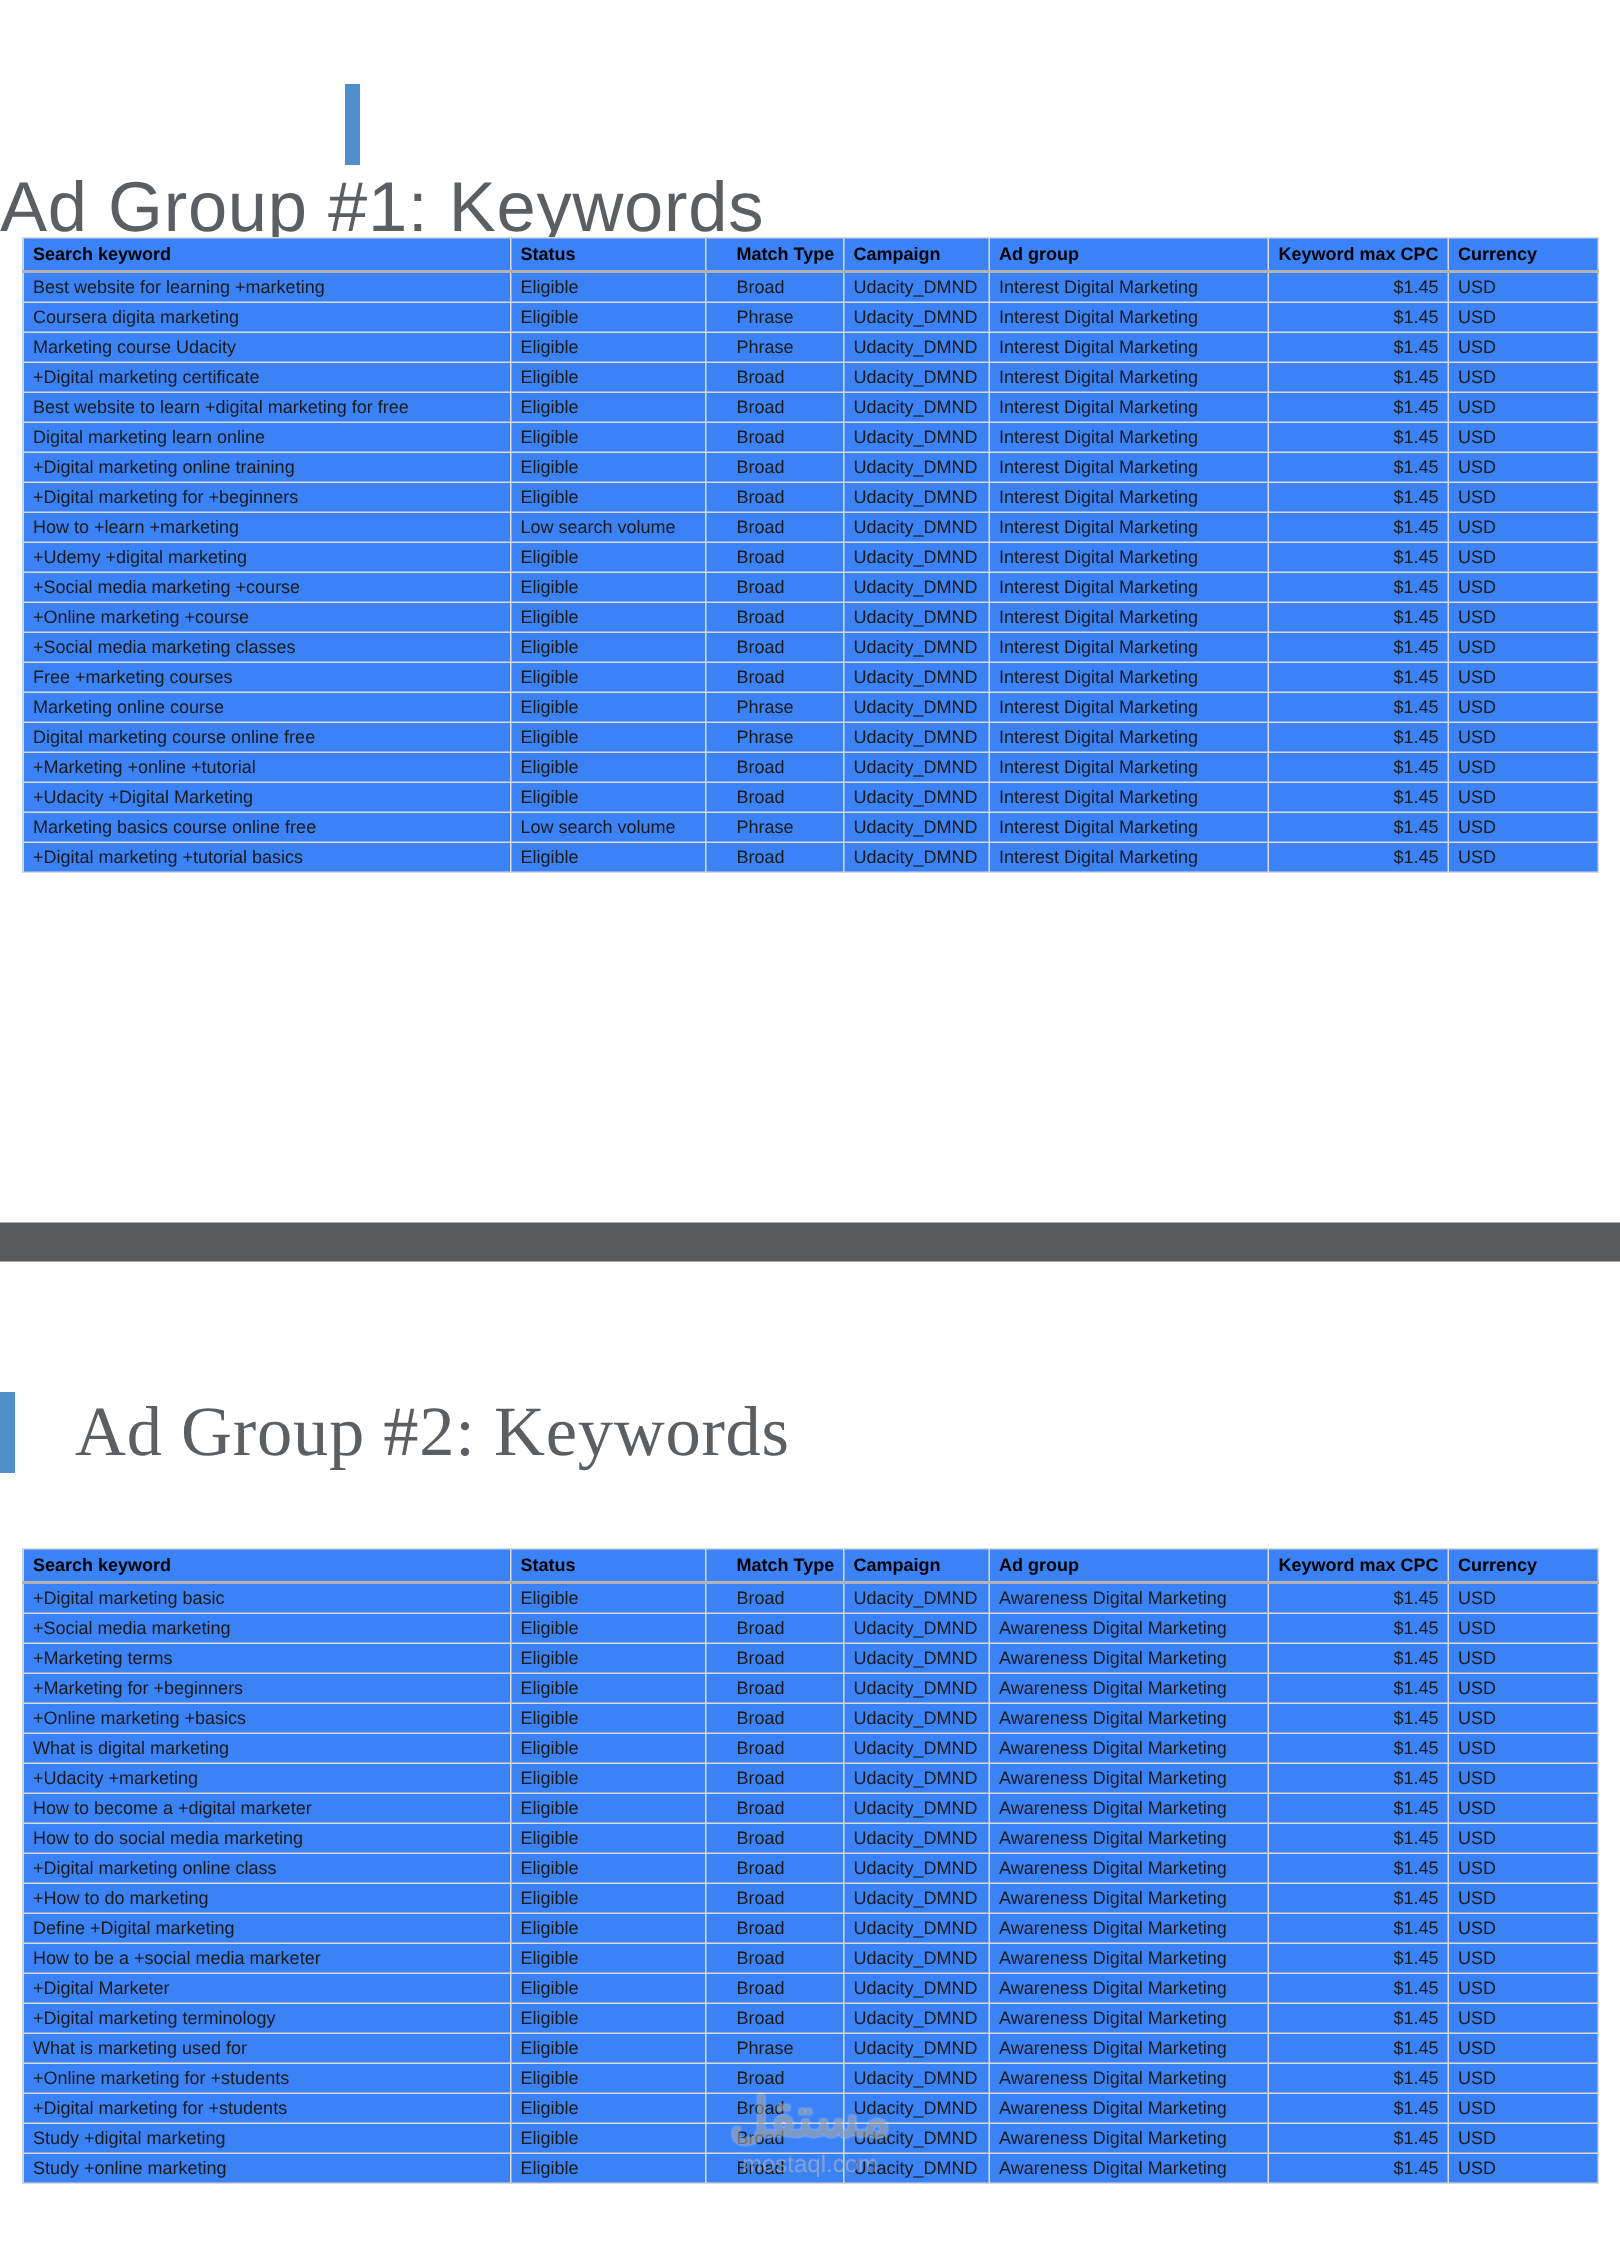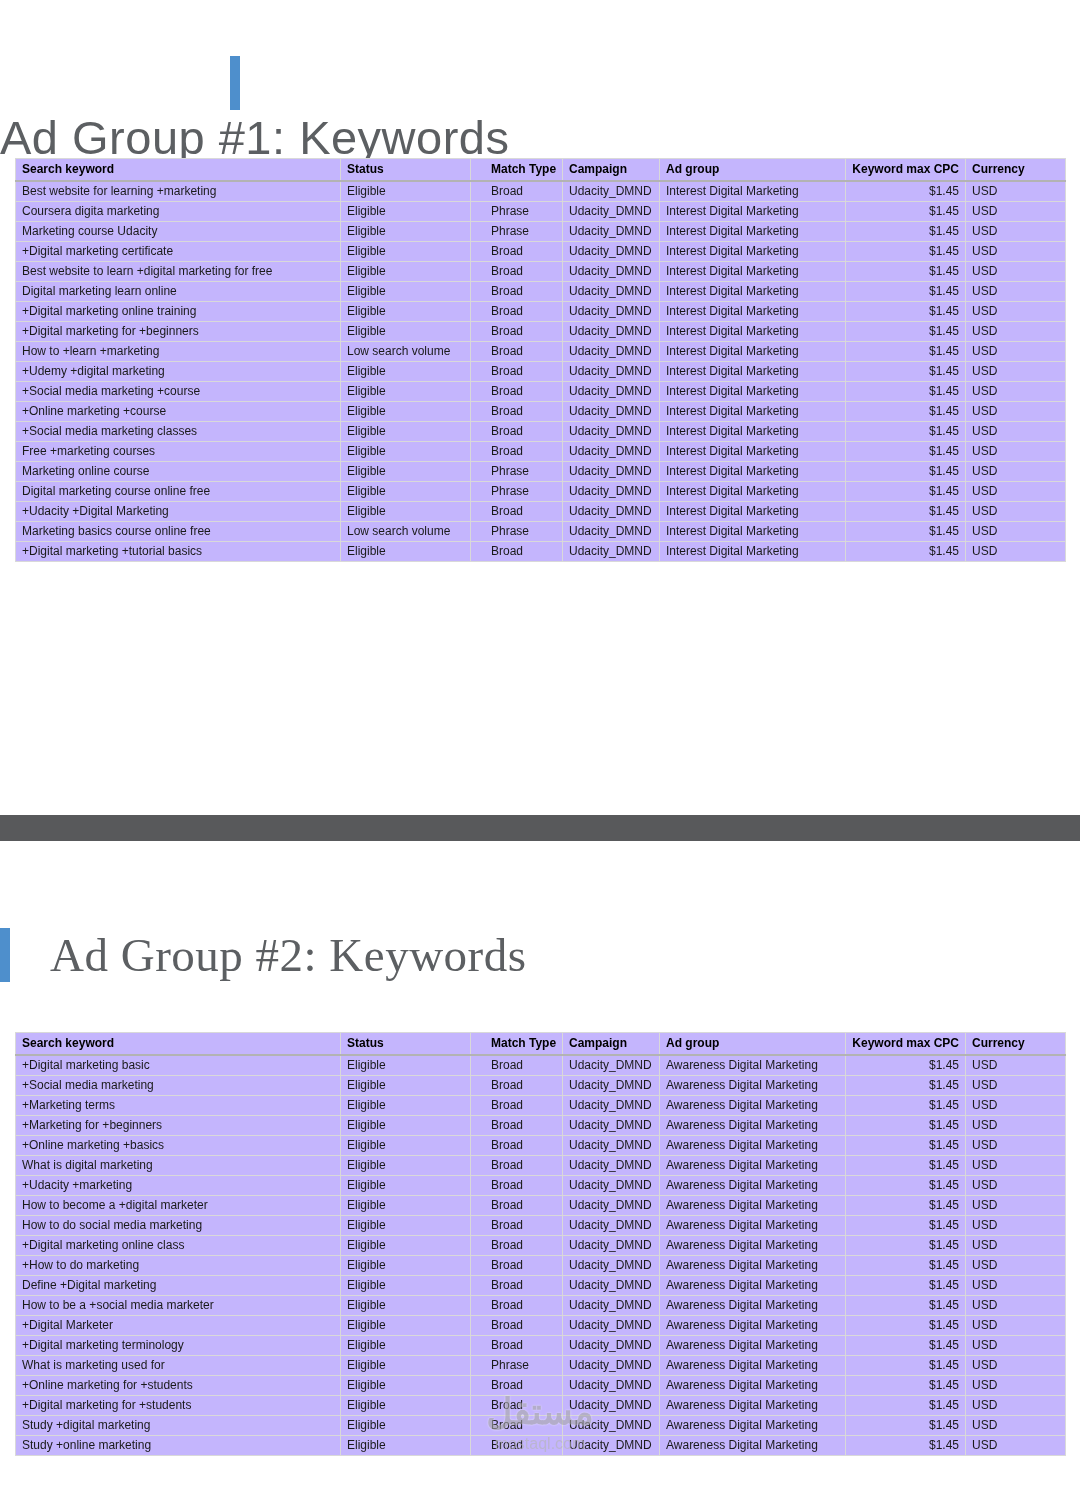--- a/index.html
+++ b/index.html
@@ -34,21 +34,21 @@
     color: #5c5f62;
     letter-spacing: 0.5px;
     white-space: nowrap;
   }
   .kw-table {
     position: absolute;
     left: 15px;
     width: 1050px;
     border-collapse: collapse;
     table-layout: fixed;
-    background: #c4b5fd;
+    background: #3b82f6;
     font-size: 12px;
     color: #1a1a1a;
   }
   .kw-table.tbl1 { top: 158px; }
   .kw-table.tbl2 { top: 1032px; }
   .kw-table th, .kw-table td {
     border: 1px solid #d9d9d9;
     padding: 2px 6px;
     height: 20px;
     overflow: hidden;
@@ -261,20 +261,29 @@
           <tr>
             <td class="c0">Digital marketing course online free</td>
             <td class="c1">Eligible</td>
             <td class="c2">Phrase</td>
             <td class="c3">Udacity_DMND</td>
             <td class="c4">Interest Digital Marketing</td>
             <td class="c5">$1.45</td>
             <td class="c6">USD</td>
           </tr>
           <tr>
+            <td class="c0">+Marketing +online +tutorial</td>
+            <td class="c1">Eligible</td>
+            <td class="c2">Broad</td>
+            <td class="c3">Udacity_DMND</td>
+            <td class="c4">Interest Digital Marketing</td>
+            <td class="c5">$1.45</td>
+            <td class="c6">USD</td>
+          </tr>
+          <tr>
             <td class="c0">+Udacity +Digital Marketing</td>
             <td class="c1">Eligible</td>
             <td class="c2">Broad</td>
             <td class="c3">Udacity_DMND</td>
             <td class="c4">Interest Digital Marketing</td>
             <td class="c5">$1.45</td>
             <td class="c6">USD</td>
           </tr>
           <tr>
             <td class="c0">Marketing basics course online free</td>

